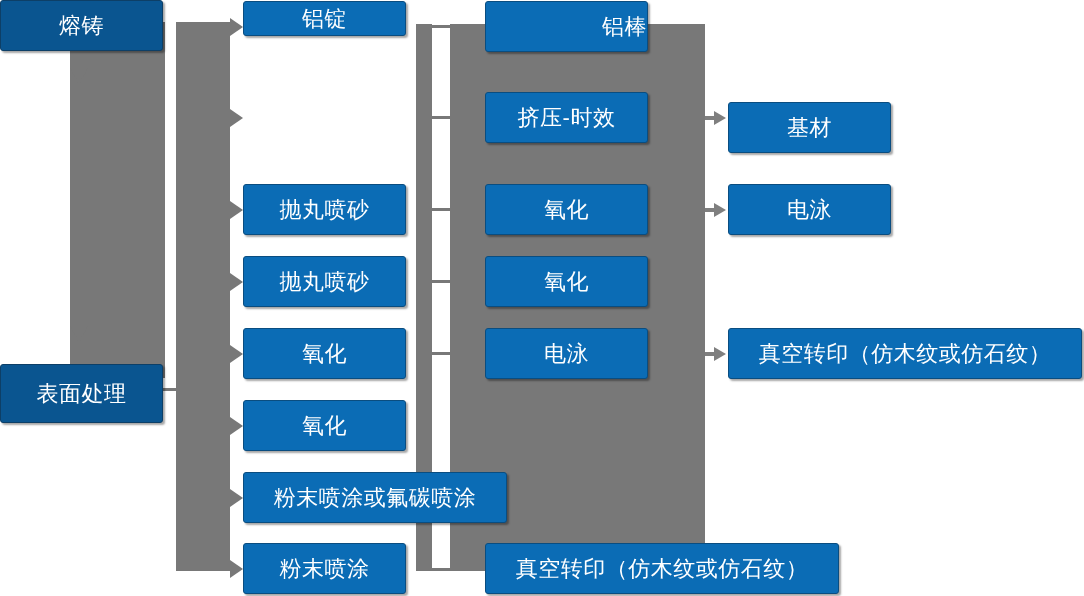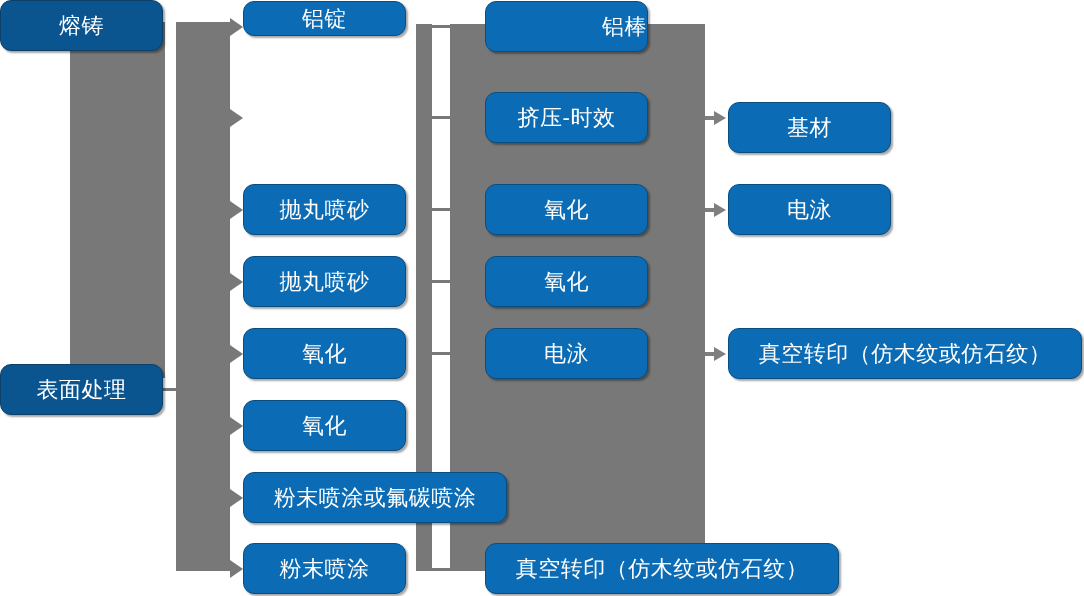--- a/index.html
+++ b/index.html
@@ -27,21 +27,21 @@
   }
   
   .node {
     position: absolute;
     box-sizing: border-box;
     display: flex;
     align-items: center;
     justify-content: center;
     color: #ffffff;
     border: 1px solid #123a5c;
-    border-radius: 11px;
+    border-radius: 3px;
     box-shadow: 2px 2px 2px rgba(0,0,0,0.35);
     font-size: 22px;
     line-height: 1;
     letter-spacing: 0.5px;
     white-space: nowrap;
     user-select: none;
   }
   .node.dark {
     background: #0a5590;
     border-color: #0d3f67;
@@ -116,21 +116,21 @@
       <g>
         <rect x="705" y="352" width="12" height="4" fill="#7f7f7f"></rect>
         <polygon fill="#7f7f7f" points="714,347 714,361 726,354"></polygon>
       </g>
     </g>
   </svg>
 
   <div class="node dark" style="left: 0px; top: 0px; width: 163px; height: 51px;">
     <span class="label">熔铸</span>
   </div>
-  <div class="node dark" style="left: 0px; top: 364px; width: 163px; height: 51px;">
+  <div class="node dark" style="left: 0px; top: 364px; width: 163px; height: 59px;">
     <span class="label">表面处理</span>
   </div>
 
   <div class="node light" style="left: 243px; top: 1px; width: 163px; height: 35px;">
     <span class="label">铝锭</span>
   </div>
   <div class="node light" style="left: 243px; top: 184px; width: 163px; height: 51px;">
     <span class="label">抛丸喷砂</span>
   </div>
   <div class="node light" style="left: 243px; top: 256px; width: 163px; height: 51px;">

